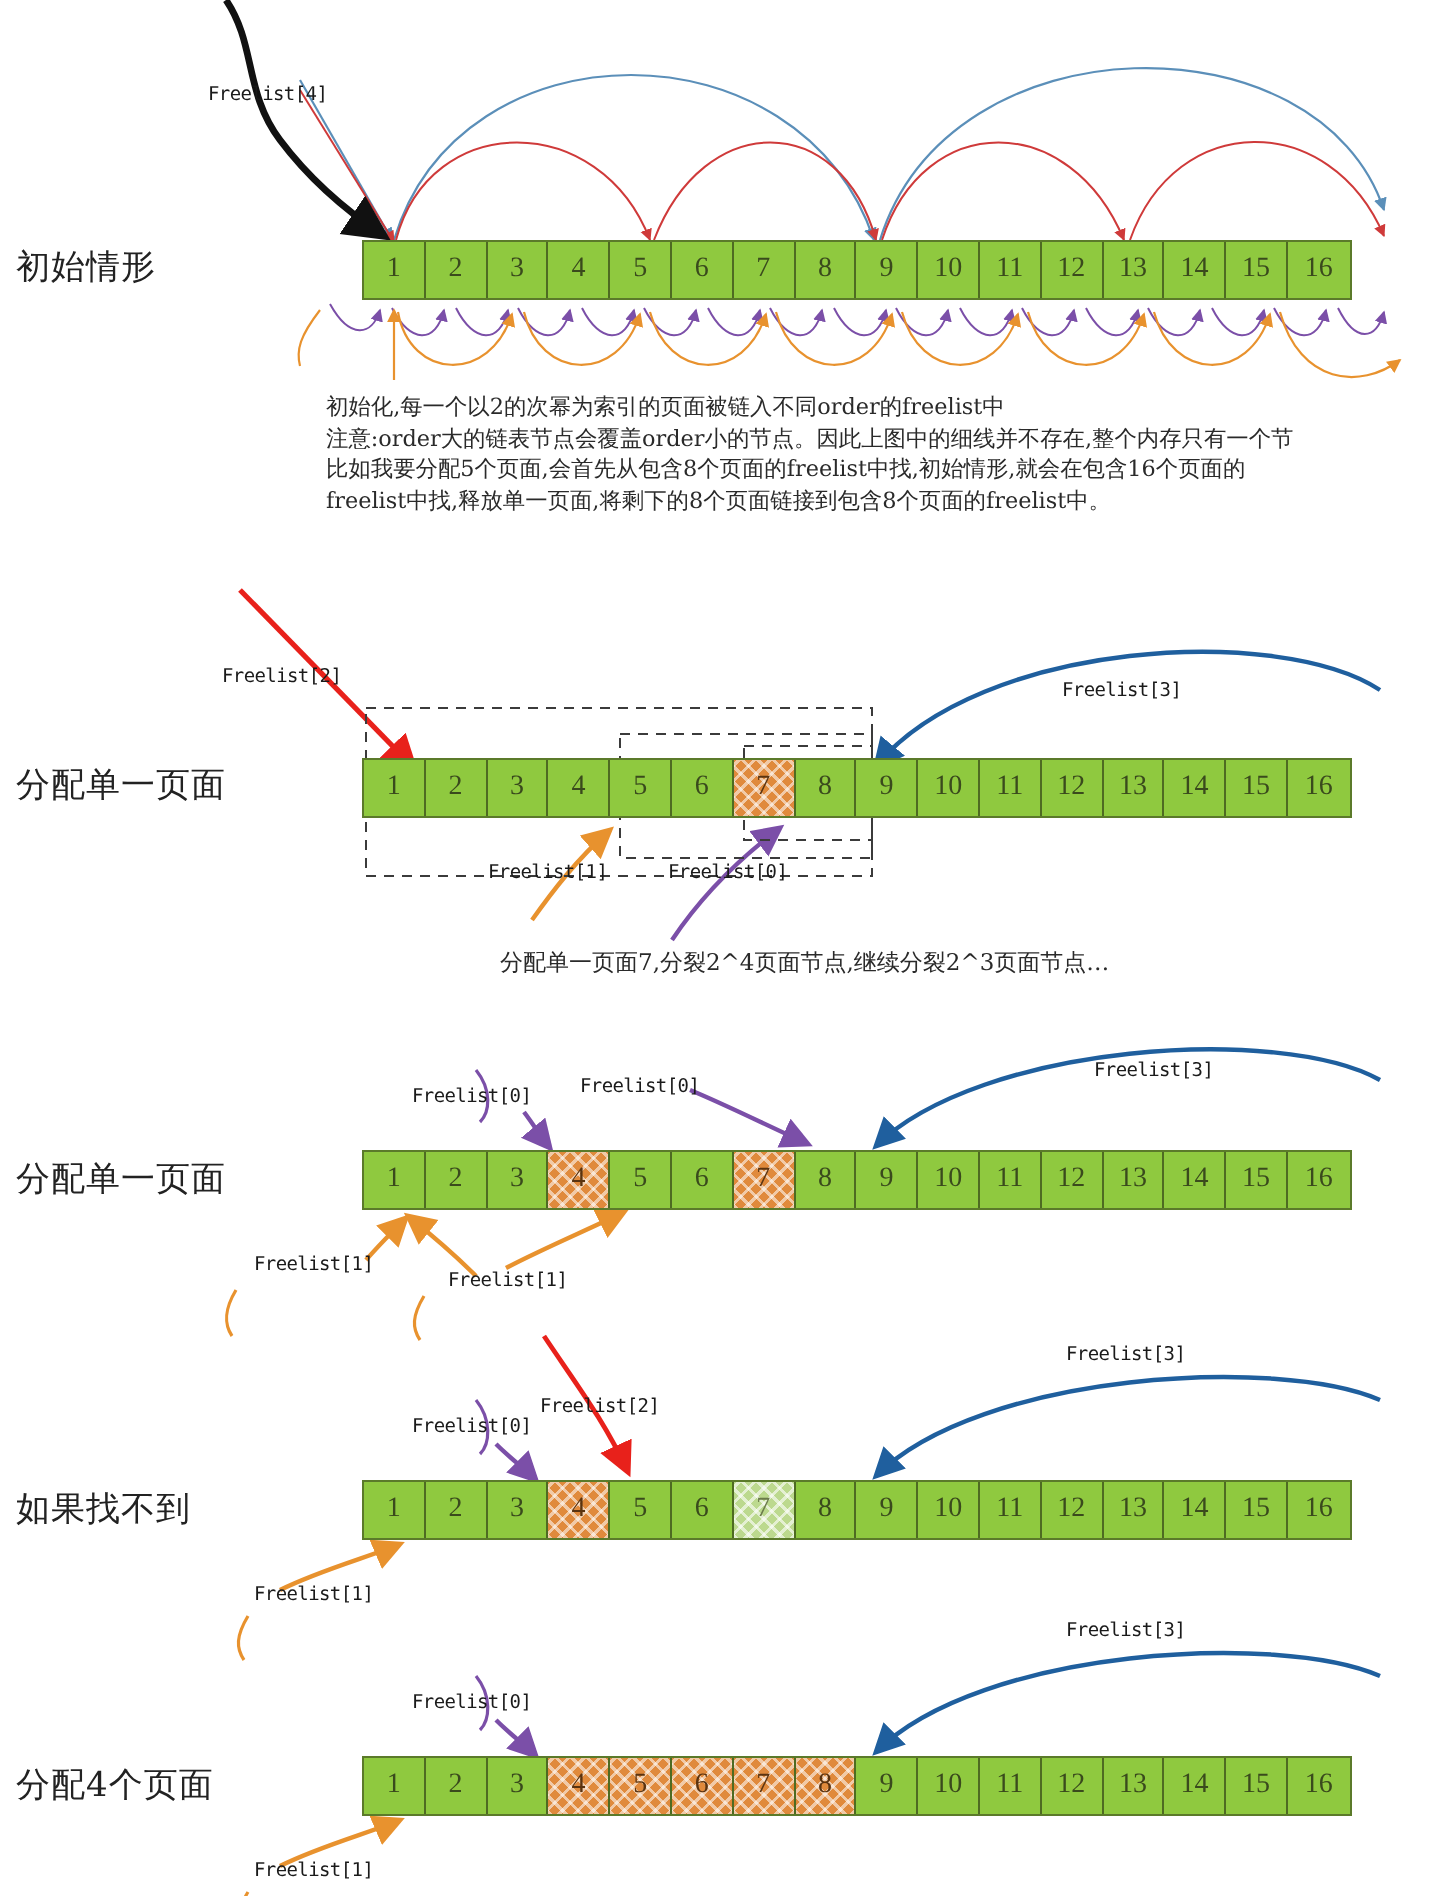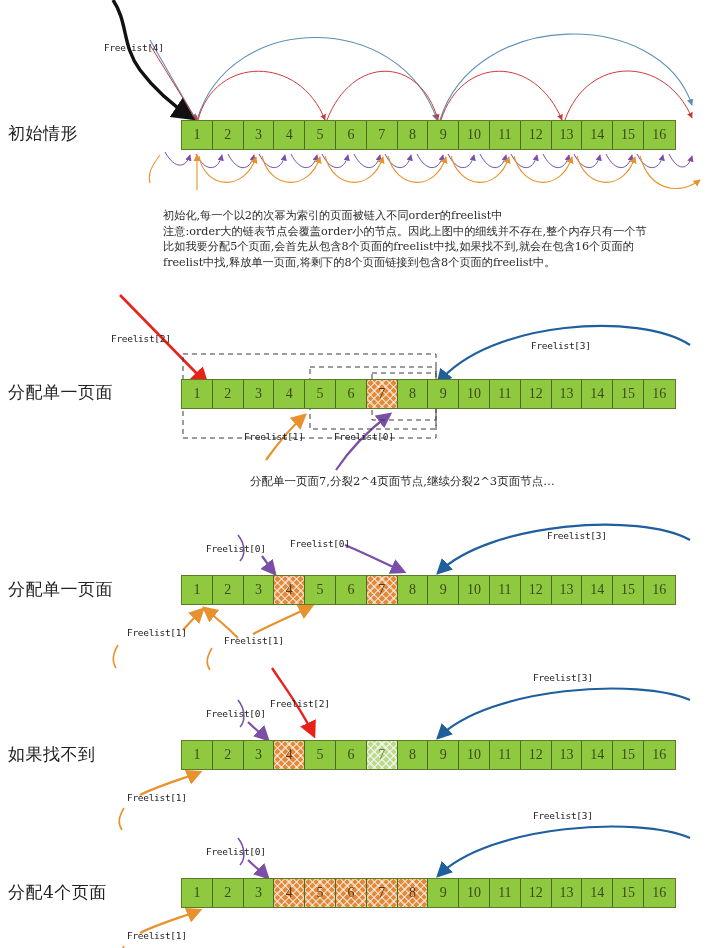--- a/index.html
+++ b/index.html
@@ -207,24 +207,24 @@
       <div class="cell">9</div>
       <div class="cell">10</div>
       <div class="cell">11</div>
       <div class="cell">12</div>
       <div class="cell">13</div>
       <div class="cell">14</div>
       <div class="cell">15</div>
       <div class="cell">16</div>
     </div>
 
-  <div class="note" style="left:163px;top:208px;">
+  <div class="note" style="left:163px;top:196px;">
     <div>初始化,每一个以2的次幂为索引的页面被链入不同order的freelist中</div>
     <div>注意:order大的链表节点会覆盖order小的节点。因此上图中的细线并不存在,整个内存只有一个节</div>
-    <div>比如我要分配5个页面,会首先从包含8个页面的freelist中找,如果找不到,就会在包含16个页面的</div>
+    <div>比如我要分配5个页面,会首先从包含8个页面的freelist中找,初始情形,就会在包含16个页面的</div>
     <div>freelist中找,释放单一页面,将剩下的8个页面链接到包含8个页面的freelist中。</div>
   </div>
 
   <div class="panel-title" style="left:8px;top:381px;">分配单一页面</div>
 
   <div class="flabel" style="left:111px;top:333px;">Freelist[2]</div>
   <div class="flabel" style="left:531px;top:340px;">Freelist[3]</div>
   <div class="flabel" style="left:244px;top:431px;">Freelist[1]</div>
   <div class="flabel" style="left:334px;top:431px;">Freelist[0]</div>
 

